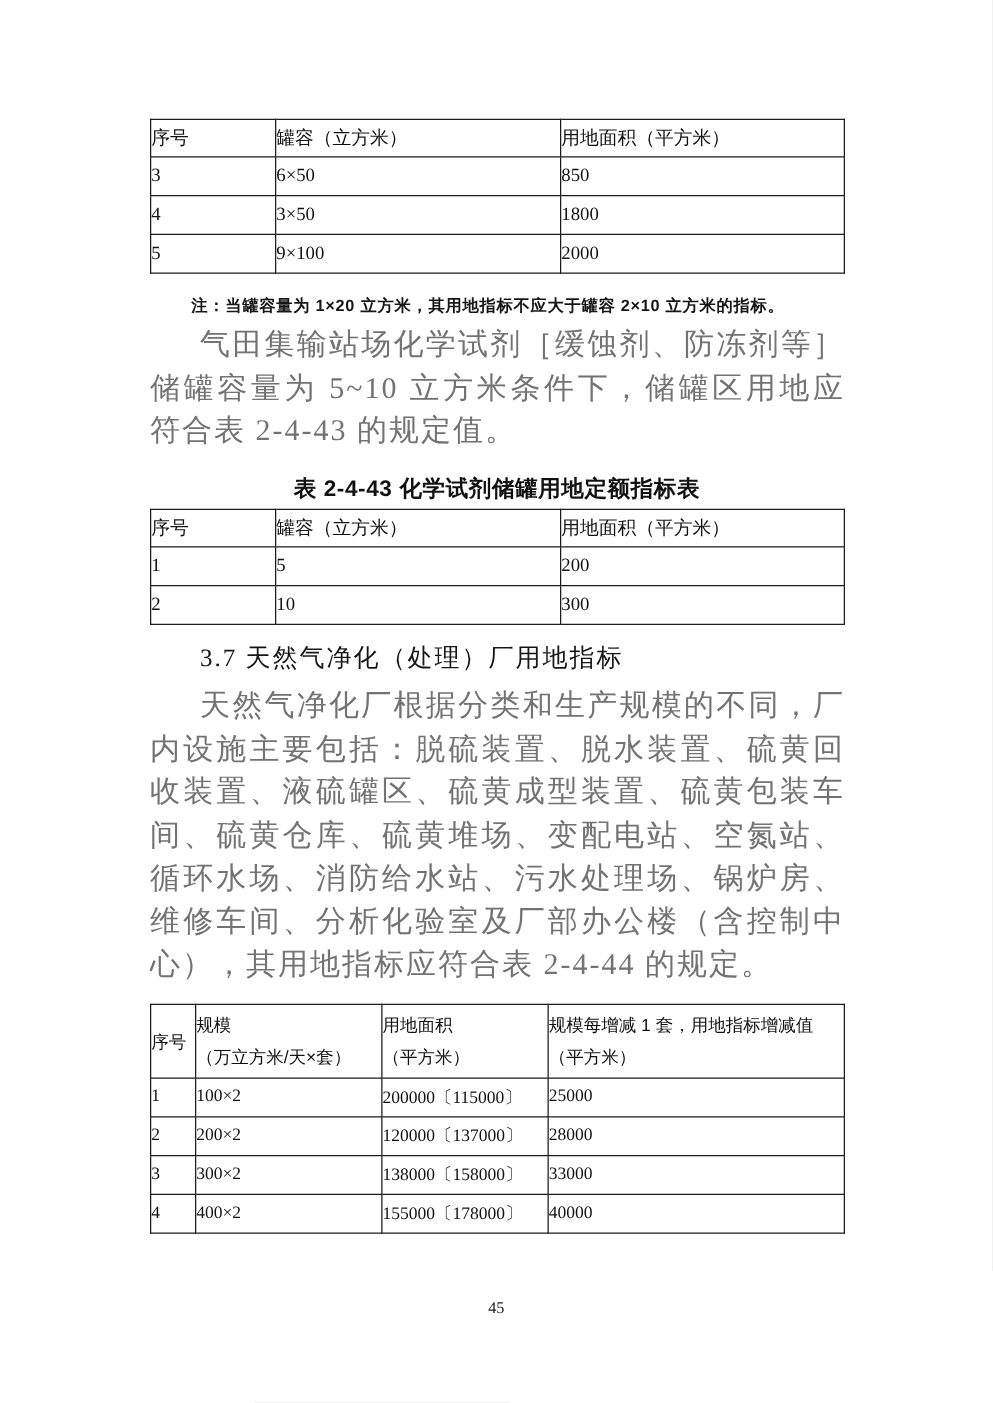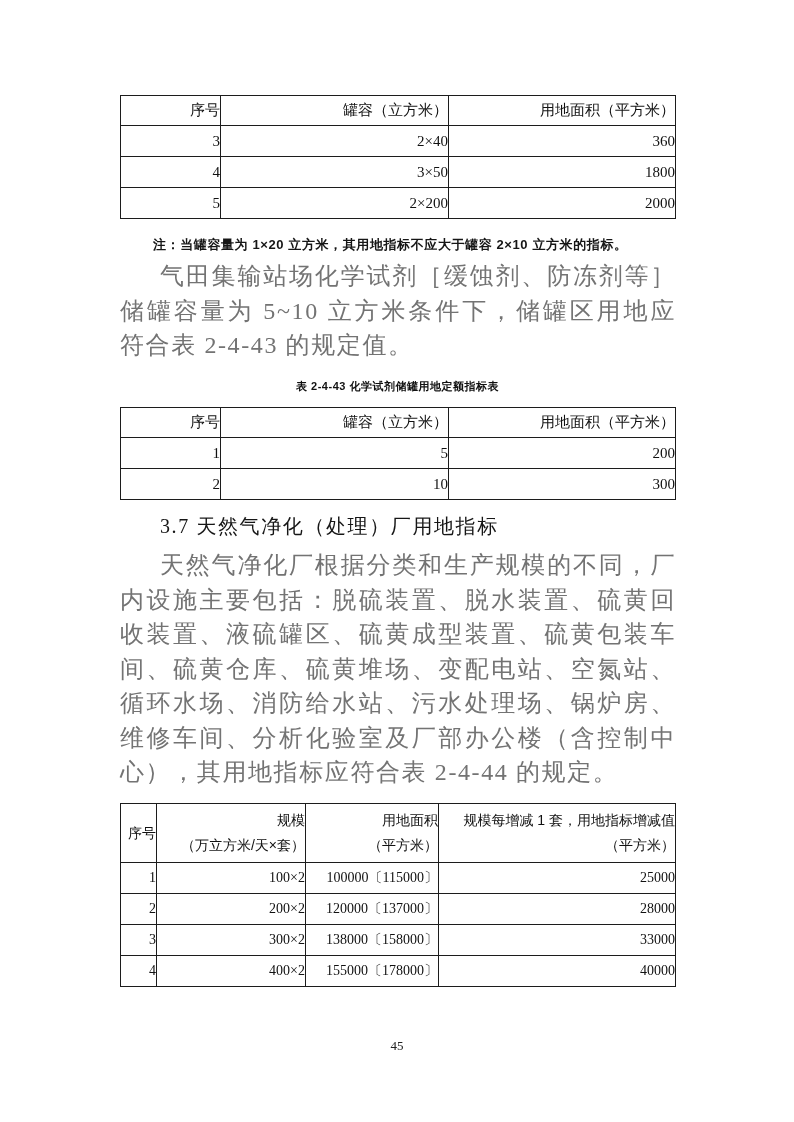--- a/index.html
+++ b/index.html
@@ -11,21 +11,21 @@
     color:#111111;
     font-family:"Liberation Serif","DejaVu Serif",serif;
     overflow:hidden;
   }
   .abs { position:absolute; }
 
   
   table { border-collapse:collapse; table-layout:fixed; }
   th, td {
     border:1.5px solid #1c1c1c;
-    text-align:right;
+    text-align:left;
     vertical-align:middle;
     padding:0;
     overflow:hidden;
     white-space:nowrap;
   }
   th {
     font-family:"Liberation Sans","DejaVu Sans",sans-serif;
     font-weight:normal;
     font-size:15px;
   }
@@ -59,21 +59,21 @@
     font-weight:bold;
     font-size:13px;
     letter-spacing:0.6px;
     color:#161616;
   }
   .tbl-title {
     left:120px; width:555px;
     text-align:center;
     font-family:"Liberation Sans","DejaVu Sans",sans-serif;
     font-weight:bold;
-    font-size:11px;
+    font-size:18px;
     letter-spacing:0.5px;
     color:#111111;
   }
   .section-heading {
     left:120px; width:556px;
     font-size:20px;
     letter-spacing:1.6px;
     text-indent:40px;
     color:#161616;
   }
@@ -96,31 +96,31 @@
         <col style="width:227px">
       </colgroup>
     <tbody>
         <tr class="r-head">
       <th>序号</th>
       <th>罐容（立方米）</th>
       <th>用地面积（平方米）</th>
     </tr>
     <tr class="r-data">
       <td>3</td>
-      <td>2×40</td>
-      <td>360</td>
+      <td>6×50</td>
+      <td>850</td>
     </tr>
     <tr class="r-data">
       <td>4</td>
       <td>3×50</td>
       <td>1800</td>
     </tr>
     <tr class="r-data">
       <td>5</td>
-      <td>2×200</td>
+      <td>9×100</td>
       <td>2000</td>
     </tr>
   </tbody>
     </table>
 
   <div class="abs note" style="top:236px;">注：当罐容量为 1×20 立方米，其用地指标不应大于罐容 2×10 立方米的指标。</div>
 
   <div class="abs para" style="top:259px;">气田集输站场化学试剂［缓蚀剂、防冻剂等］储罐容量为 5~10 立方米条件下，储罐区用地应符合表 2-4-43 的规定值。</div>
 
   <div class="abs tbl-title" style="top:379px;">表 2-4-43 化学试剂储罐用地定额指标表</div>
@@ -174,21 +174,21 @@
         <div>（平方米）</div>
       </th>
       <th>
         <div>规模每增减 1 套，用地指标增减值</div>
         <div>（平方米）</div>
       </th>
     </tr>
     <tr class="r-data">
       <td>1</td>
       <td>100×2</td>
-      <td>100000〔115000〕</td>
+      <td>200000〔115000〕</td>
       <td>25000</td>
     </tr>
     <tr class="r-data">
       <td>2</td>
       <td>200×2</td>
       <td>120000〔137000〕</td>
       <td>28000</td>
     </tr>
     <tr class="r-data">
       <td>3</td>

